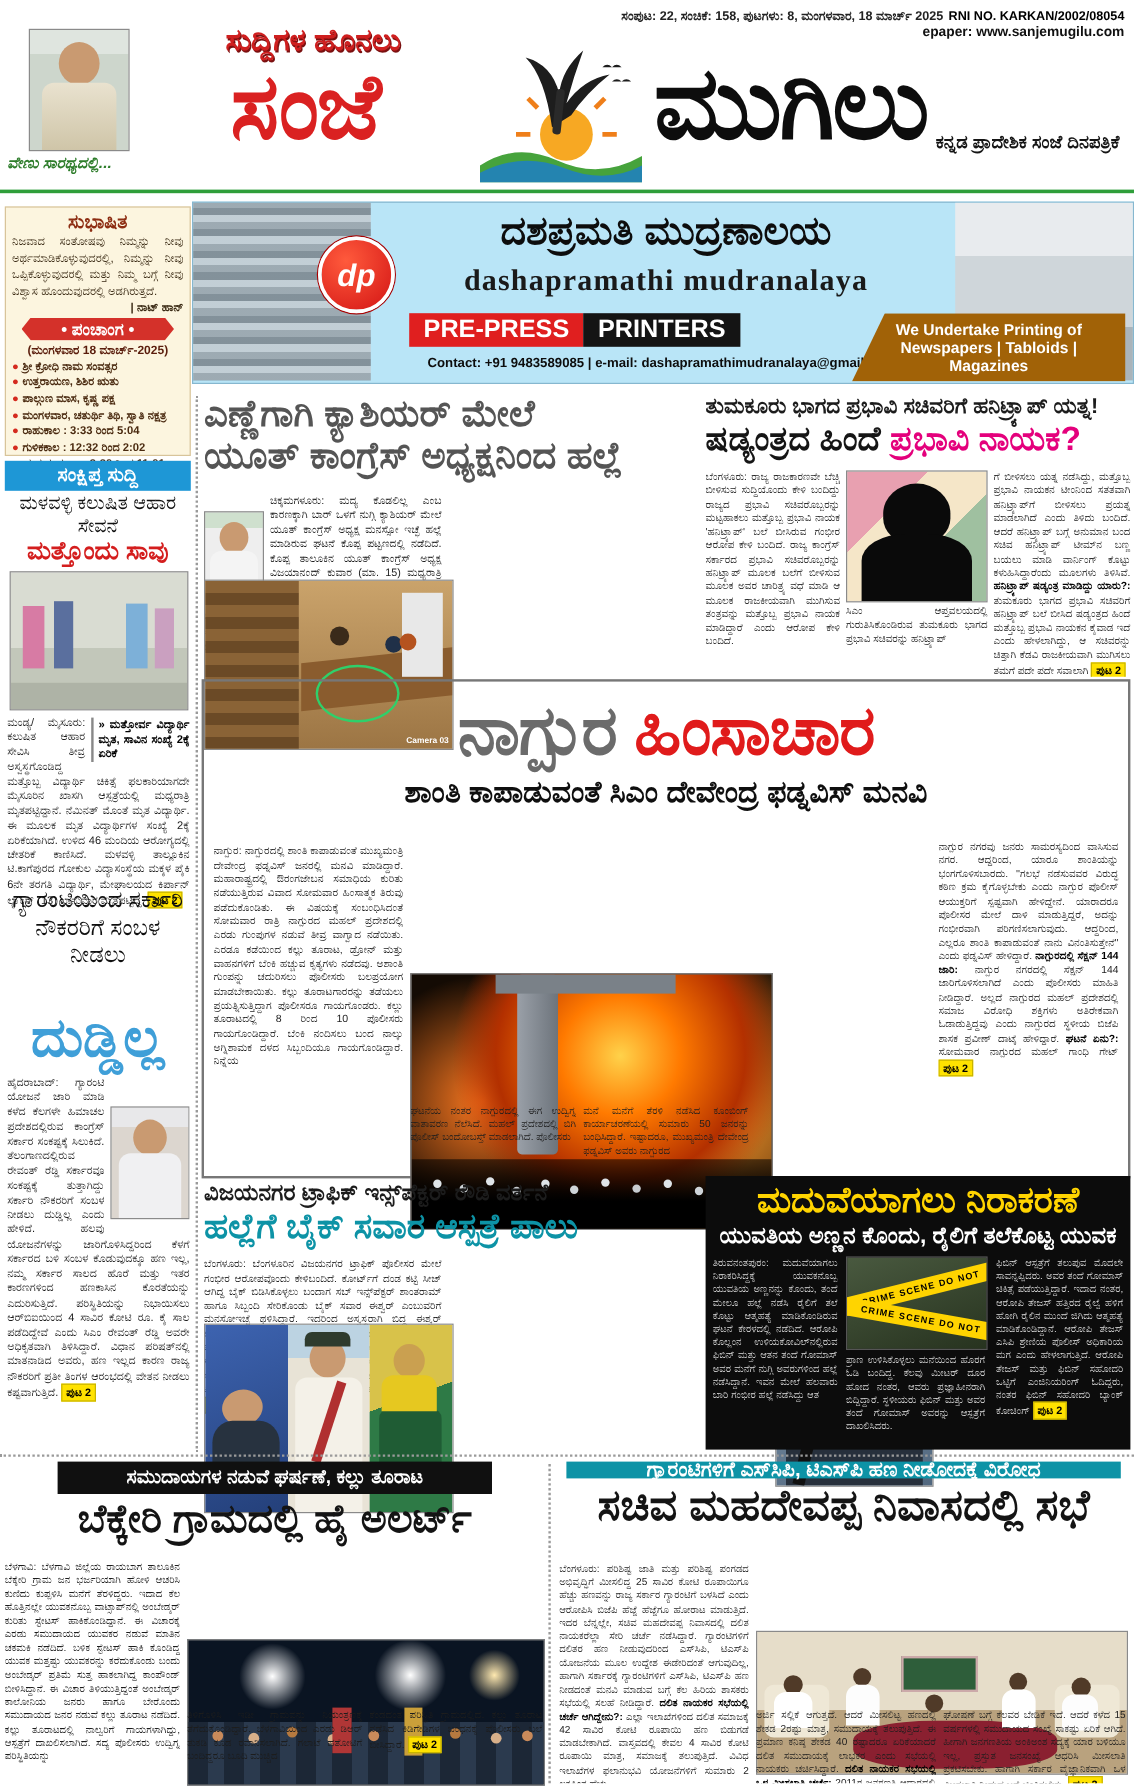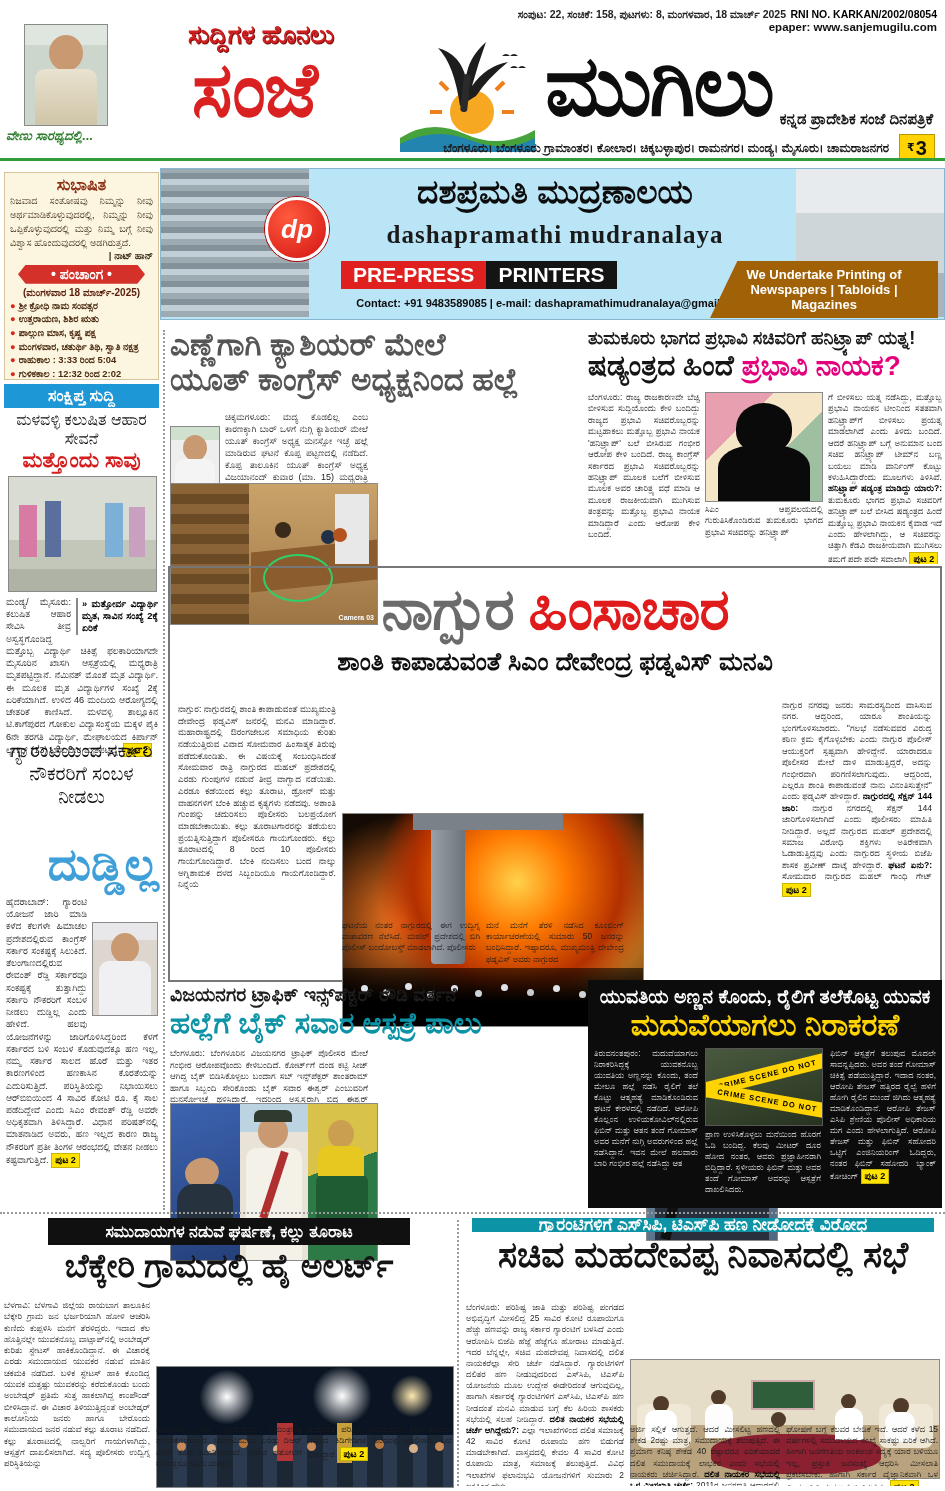--- a/index.html
+++ b/index.html
@@ -51,21 +51,21 @@
   .sb-quote{font-size:9.6px;line-height:1.45;text-align:justify;color:#3a2a14;}
   .sb-attr{font-size:9.5px;font-weight:bold;color:#3a2a14;text-align:right;}
   .ribbon{background:#d4312a;color:#fff;font-weight:bold;font-size:14px;text-align:center;
           padding:1px 10px;clip-path:polygon(0 50%,6% 0,94% 0,100% 50%,94% 100%,6% 100%);}
   .pan-date{font-size:10px;font-weight:bold;color:#5a1d0c;}
   .pan-item{font-size:9.4px;font-weight:bold;color:#4a2a10;line-height:1.45;}
   .pan-item .dot{color:#d42a1e;margin-right:3px;}
   .blue-banner{background:#1e97d6;color:#fff;font-weight:bold;font-size:16px;}
   .sb-head-black{font-size:16px;font-weight:normal;color:#101010;line-height:1.2;}
   .sb-head-red{font-size:21px;font-weight:bold;color:#d41e1e;}
-  .sb-head-blue{font-size:45px;font-weight:bold;color:#3f9fd8;line-height:1;text-align:right;}
+  .sb-head-blue{font-size:45px;font-weight:bold;color:#3f9fd8;line-height:1;}
   .inset{float:right;width:76px;margin:2px 0 2px 5px;font-size:9.4px;font-weight:bold;
          color:#000;border-left:2px solid #888;padding-left:4px;line-height:1.3;}
   
   .kicker{font-size:18px;font-weight:bold;color:#1c1c1c;}
   .h-gray{font-size:31px;font-weight:bold;color:#555;line-height:1.12;}
   .h-pink{color:#e4007c;}
   .h-teal{color:#0d93a6;}
   .main-box{border:2px solid #777;}
   .mh-gray{font-size:57px;font-weight:bold;color:#6b6b6b;letter-spacing:-1px;}
   .mh-red{font-size:57px;font-weight:bold;color:#e01b1b;letter-spacing:-1px;}
@@ -126,27 +126,20 @@
   </div>
   <div class="abs t-black" style="left:545px;top:44px;">ಮುಗಿಲು</div>
 
   <div class="abs" style="right:8px;top:4px;text-align:right;">
     <span class="issue-line">ಸಂಪುಟ: 22, ಸಂಚಿಕೆ: 158, ಪುಟಗಳು: 8, ಮಂಗಳವಾರ, 18 ಮಾರ್ಚ್ 2025</span>
     <span class="issue-line" style="color:#000;">RNI NO. KARKAN/2002/08054</span>
   </div>
   <div class="abs epaper" style="right:8px;top:21px;">epaper: www.sanjemugilu.com</div>
   <div class="abs subtitle" style="right:12px;top:110px;">ಕನ್ನಡ ಪ್ರಾದೇಶಿಕ ಸಂಜೆ ದಿನಪತ್ರಿಕೆ</div>
 
-  <div class="abs" style="right:10px;top:134px;display:flex;align-items:center;gap:10px;">
-    <span class="editions">ಬೆಂಗಳೂರು। ಬೆಂಗಳೂರು ಗ್ರಾಮಾಂತರ। ಕೋಲಾರ। ಚಿಕ್ಕಬಳ್ಳಾಪುರ। ರಾಮನಗರ। ಮಂಡ್ಯ। ಮೈಸೂರು। ಚಾಮರಾಜನಗರ</span>
-    <span class="price-badge">
-      <span class="sym">₹</span>
-      <span class="val">3</span>
-    </span>
-  </div>
   <div class="abs green-rule" style="left:0;top:158px;width:945px;height:3px;"></div>
 
   <div class="abs ad" style="left:160px;top:168px;width:783px;height:150px;">
     <div class="abs machine" style="left:0;top:0;width:148px;height:148px;"></div>
     <div class="abs machine2" style="right:0;top:0;width:148px;height:148px;"></div>
     <div class="abs dp-circle" style="left:104px;top:28px;width:58px;height:58px;">dp</div>
     <div class="abs ad-kn center" style="left:168px;top:4px;width:452px;">ದಶಪ್ರಮತಿ ಮುದ್ರಣಾಲಯ</div>
     <div class="abs ad-en center" style="left:168px;top:52px;width:452px;">dashapramathi mudranalaya</div>
     <div class="abs" style="left:180px;top:92px;">
       <span class="badge-red">PRE-PRESS</span><span class="badge-black">PRINTERS</span>
@@ -309,22 +302,22 @@
       </div>
       <div style="flex:1;position:relative;background:linear-gradient(160deg,#d8c24a 0 40%,#2e7a46 40%);">
         <div class="abs" style="left:8px;top:70px;width:52px;height:60px;background:#1f5c34;border-radius:8px;"></div>
         <div class="head-c" style="left:20px;top:16px;width:26px;height:28px;background:#caa050;"></div>
         <div class="torso" style="left:10px;top:42px;width:46px;height:30px;background:#e6c820;"></div>
       </div>
     </div>
   </div>
 
   <div class="abs dark-story" style="left:588px;top:980px;width:354px;height:228px;padding:4px 6px;box-sizing:border-box;">
+    <div class="center h-yellow">ಮದುವೆಯಾಗಲು ನಿರಾಕರಣೆ</div>
     <div class="center h-white" style="margin-top:2px;">ಯುವತಿಯ ಅಣ್ಣನ ಕೊಂದು, ರೈಲಿಗೆ ತಲೆಕೊಟ್ಟ ಯುವಕ</div>
-    <div class="center h-yellow">ಮದುವೆಯಾಗಲು ನಿರಾಕರಣೆ</div>
     <div style="display:flex;gap:7px;margin-top:5px;">
       <div class="bodytxt" style="width:106px;height:150px;font-size:8.3px;">ತಿರುವನಂತಪುರಂ: ಮದುವೆಯಾಗಲು ನಿರಾಕರಿಸಿದ್ದಕ್ಕೆ ಯುವಕನೊಬ್ಬ ಯುವತಿಯ ಅಣ್ಣನನ್ನು ಕೊಂದು, ತಂದೆ ಮೇಲೂ ಹಲ್ಲೆ ನಡೆಸಿ ರೈಲಿಗೆ ತಲೆ ಕೊಟ್ಟು ಆತ್ಮಹತ್ಯೆ ಮಾಡಿಕೊಂಡಿರುವ ಘಟನೆ ಕೇರಳದಲ್ಲಿ ನಡೆದಿದೆ. ಆರೋಪಿ ಕೊಲ್ಲಂನ ಉಳಿಯಕೋವಿಲ್‌ನಲ್ಲಿರುವ ಫಿಬಿನ್ ಮತ್ತು ಆತನ ತಂದೆ ಗೋಮಾಸ್ ಅವರ ಮನೆಗೆ ನುಗ್ಗಿ ಅವರುಗಳಿಂದ ಹಲ್ಲೆ ನಡೆಸಿದ್ದಾನೆ. ಇವನ ಮೇಲೆ ಹಲವಾರು ಬಾರಿ ಗಂಭೀರ ಹಲ್ಲೆ ನಡೆಸಿದ್ದು ಆತ</div>
       <div style="width:118px;">
         <div class="ph" style="width:116px;height:76px;background:linear-gradient(160deg,#49593f,#27331f);border-color:#555;">
           <div class="tape" style="top:18px;transform:rotate(-14deg);">CRIME SCENE DO NOT</div>
           <div class="tape" style="top:44px;transform:rotate(10deg);">CRIME SCENE DO NOT</div>
         </div>
         <div class="bodytxt" style="margin-top:3px;width:116px;height:68px;font-size:8.3px;">ಪ್ರಾಣ ಉಳಿಸಿಕೊಳ್ಳಲು ಮನೆಯಿಂದ ಹೊರಗೆ ಓಡಿ ಬಂದಿದ್ದ. ಕೆಲವು ಮೀಟರ್ ದೂರ ಹೋದ ನಂತರ, ಆವರು ಪ್ರಜ್ಞಾಹೀನರಾಗಿ ಬಿದ್ದಿದ್ದಾರೆ. ಸ್ಥಳೀಯರು ಫಿಬಿನ್ ಮತ್ತು ಅವರ ತಂದೆ ಗೋಮಾಸ್ ಅವರನ್ನು ಆಸ್ಪತ್ರೆಗೆ ದಾಖಲಿಸಿದರು.</div>
       </div>
       <div class="bodytxt" style="width:108px;height:150px;font-size:8.3px;">

